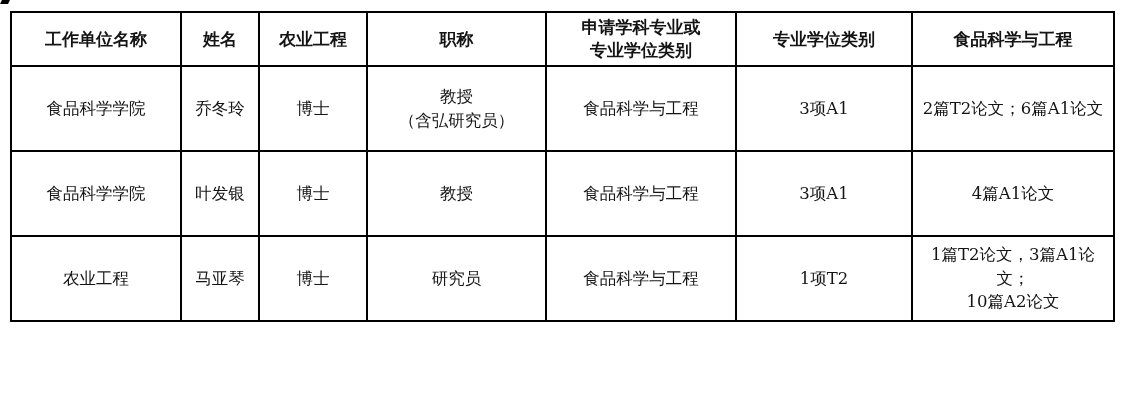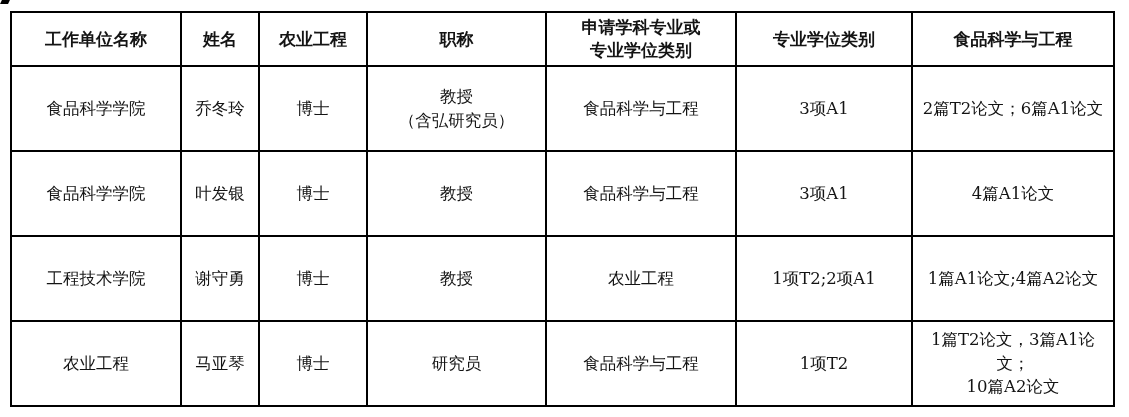--- a/index.html
+++ b/index.html
@@ -92,29 +92,20 @@
       <tr>
         <td>食品科学学院</td>
         <td>叶发银</td>
         <td>博士</td>
         <td>教授</td>
         <td>食品科学与工程</td>
         <td>3项A1</td>
         <td>4篇A1论文</td>
       </tr>
       <tr>
-        <td>工程技术学院</td>
-        <td>谢守勇</td>
-        <td>博士</td>
-        <td>教授</td>
-        <td>农业工程</td>
-        <td>1项T2;2项A1</td>
-        <td>1篇A1论文;4篇A2论文</td>
-      </tr>
-      <tr>
         <td>农业工程</td>
         <td>马亚琴</td>
         <td>博士</td>
         <td>研究员</td>
         <td>食品科学与工程</td>
         <td>1项T2</td>
         <td>1篇T2论文，3篇A1论文；
 10篇A2论文</td>
       </tr>
     </tbody>

